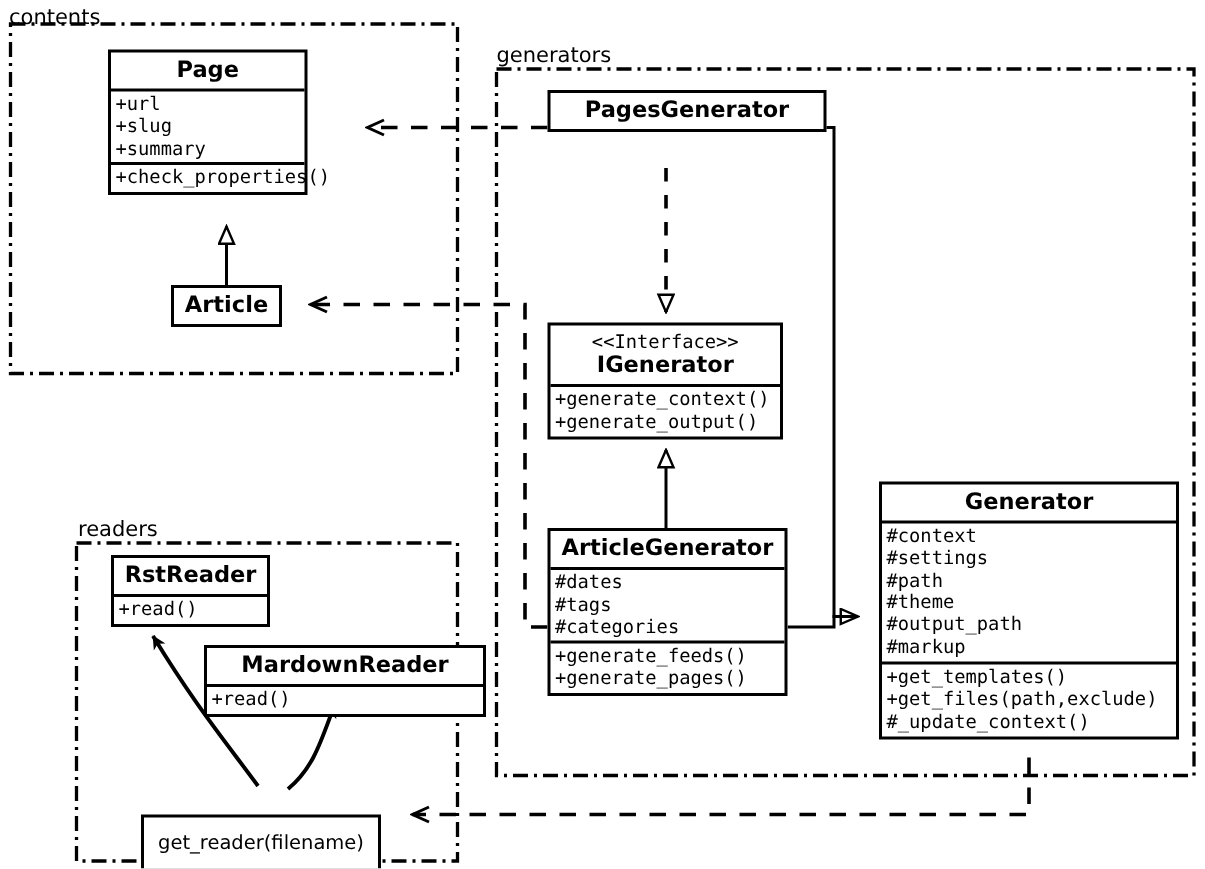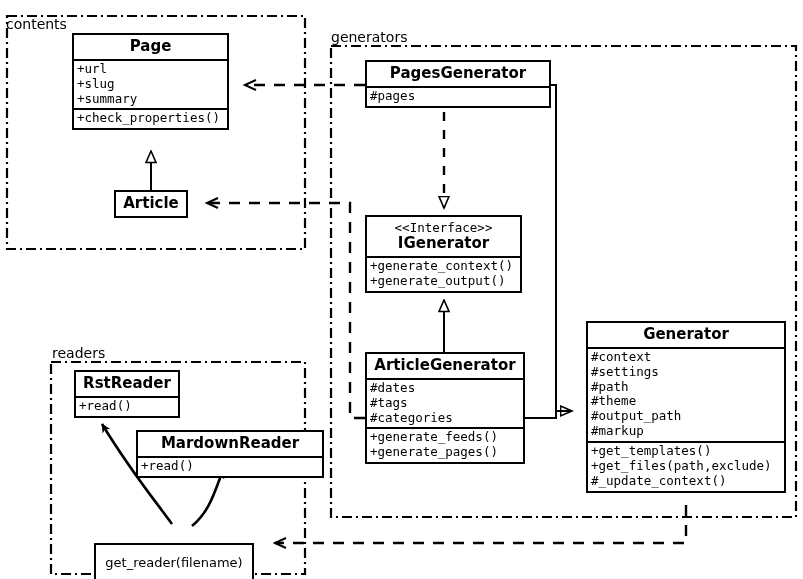--- a/index.html
+++ b/index.html
@@ -126,45 +126,42 @@
 
     <path d="M365,418 L350,418 L350,203 L207,203" fill="none" stroke="#000" stroke-width="2.4" stroke-dasharray="11,9" marker-end="url(#openArrow)"></path>
 
     <path d="M686,505 L686,543 L275,543" fill="none" stroke="#000" stroke-width="2.4" stroke-dasharray="11,9" marker-end="url(#openArrow)"></path>
 
     <path d="M172,524 C150,494 130,470 102,424" fill="none" stroke="#000" stroke-width="2.6" marker-end="url(#filledArrow)"></path>
 
     <path d="M192,526 C209,512 214,494 223,470" fill="none" stroke="#000" stroke-width="2.6" marker-end="url(#filledArrow)"></path>
   </svg>
 
-  <div class="pkg-label" style="left:6px; top:16px;">contents</div>
+  <div class="pkg-label" style="left:6px; top:4px;">contents</div>
   <div class="pkg-label" style="left:331px; top:29px;">generators</div>
   <div class="pkg-label" style="left:52px; top:345px;">readers</div>
 
-  <div class="cls" style="left:72px; top:33px; width:157px;">
+  <div class="cls" style="left:72px; top:33px; width:133px;">
     <div class="name">Page</div>
     <div class="sep compartment">
       <div class="member">+url</div>
       <div class="member">+slug</div>
       <div class="member">+summary</div>
     </div>
     <div class="sep compartment">
       <div class="member">+check_properties()</div>
     </div>
   </div>
 
   <div class="cls" style="left:114px; top:190px; width:74px;">
     <div class="name">Article</div>
   </div>
 
   <div class="cls" style="left:365px; top:60px; width:186px;">
     <div class="name">PagesGenerator</div>
-    <div class="sep compartment">
-      <div class="member">#pages</div>
-    </div>
   </div>
 
   <div class="cls" style="left:365px; top:215px; width:157px;">
     <div class="name">
       <span class="stereo">&lt;&lt;Interface&gt;&gt;</span>
       <span>IGenerator</span>
     </div>
     <div class="sep compartment">
       <div class="member">+generate_context()</div>
       <div class="member">+generate_output()</div>

